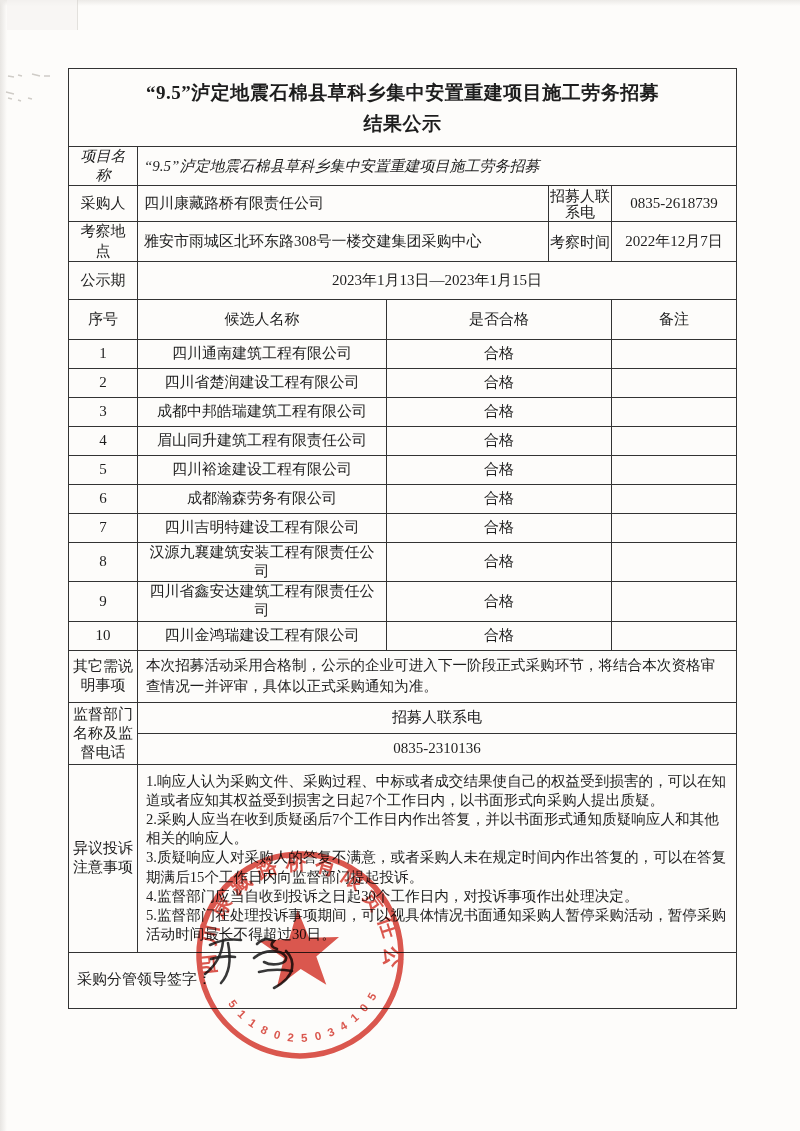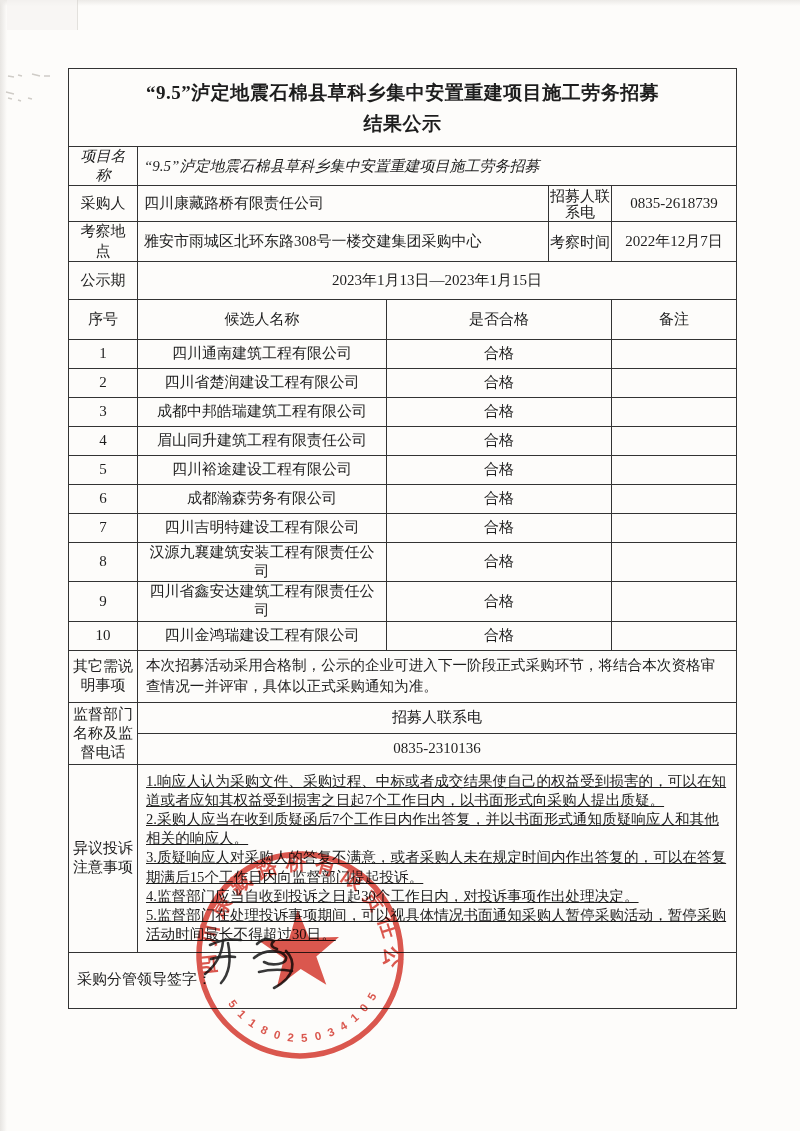--- a/index.html
+++ b/index.html
@@ -38,21 +38,21 @@
   tr.h-other{height:52px;}
   tr.h-sup{height:31px;}
   tr.h-obj{height:188px;}
   tr.h-sign{height:56px;}
 
   td.title-cell{font-weight:bold;font-size:19px;line-height:31px;letter-spacing:.5px;}
   td.small-label{padding:0 1px;font-size:15px;line-height:16px;margin-left:34px;}
   td.wrap-label{padding:0 2px;font-size:15px;line-height:19px;margin-left:21px;}
   td.other-text{font-size:14.6px;line-height:21px;padding:1px 8px;}
   td.obj-cell{vertical-align:middle;padding:4px 8px;}
-  .obj-line{font-size:14.6px;line-height:19.1px;text-align:left;text-decoration:underline;}
+  .obj-line{font-size:14.6px;line-height:19.1px;text-align:left;}
   td.sign-cell{padding-left:8px;}
 
   
   .signature-svg{position:absolute;left:202px;top:931px;width:112px;height:64px;}
   .signature-svg path{stroke:#222;stroke-width:2.6;fill:none;stroke-linecap:round;stroke-linejoin:round;opacity:.9;}
 
   
   .stamp{position:absolute;left:185px;top:840px;width:230px;height:230px;mix-blend-mode:multiply;opacity:.9;transform:rotate(-3deg);}
   .stamp-ring{fill:none;stroke-width:5.5;}
   .stamp-co{font-size:21px;font-weight:bold;font-family:"Liberation Serif",serif;}

